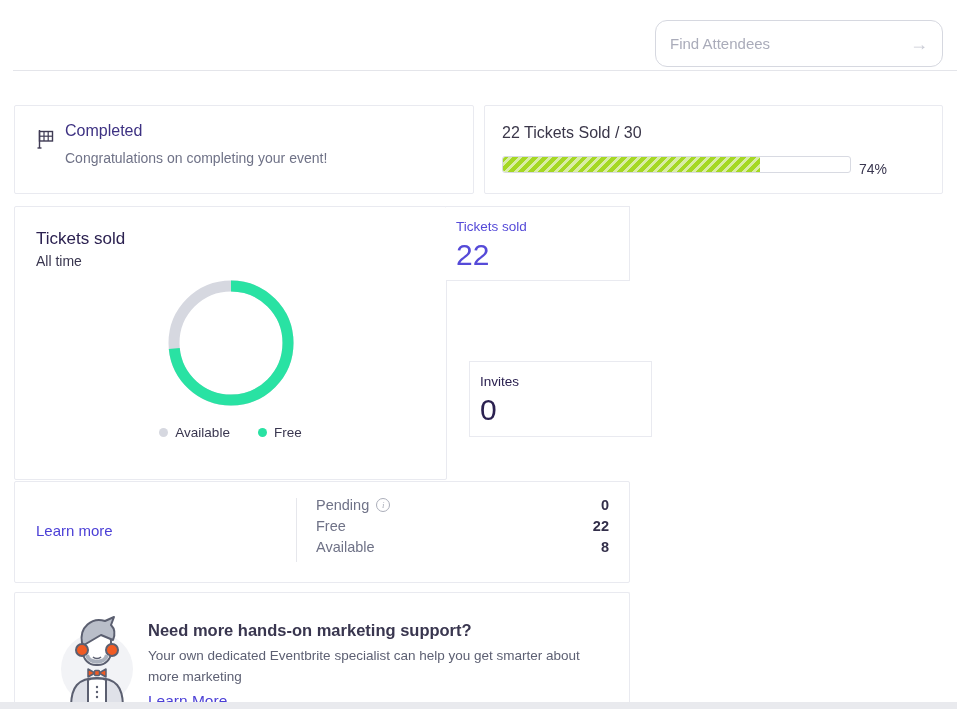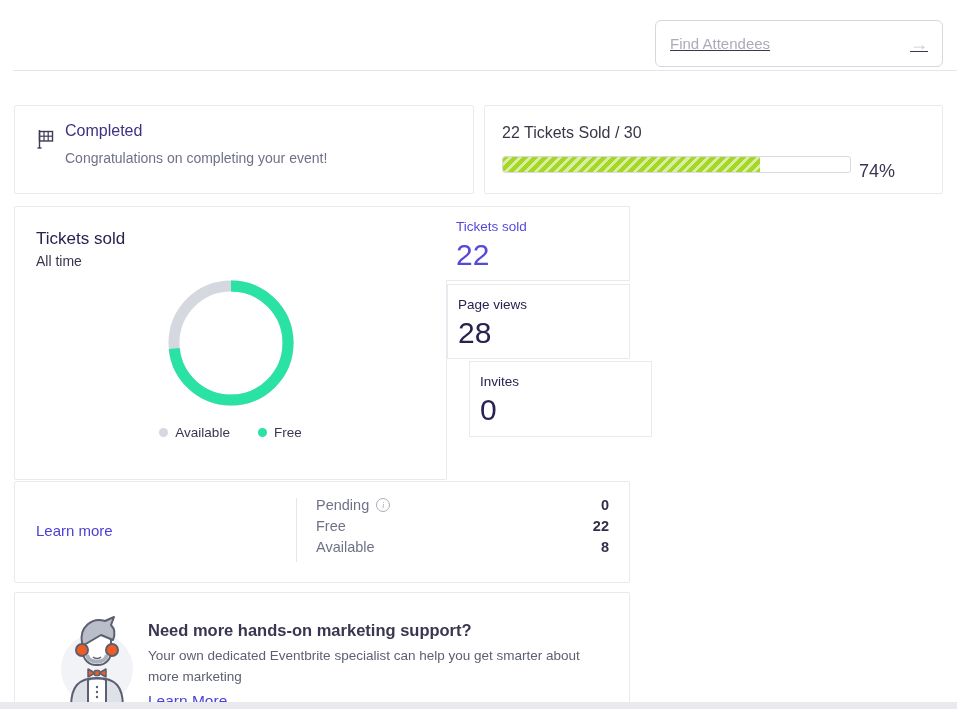--- a/index.html
+++ b/index.html
@@ -5,22 +5,22 @@
   * { margin:0; padding:0; box-sizing:border-box; }
   html,body { background:#ffffff; }
   body { font-family:"Liberation Sans", sans-serif; color:#39364f; }
   .page { position:relative; width:957px; height:709px; overflow:hidden; background:#fff; }
 
   
   .page-title { position:absolute; left:14px; top:20px; font-size:33px; font-weight:700;
                 color:#271c56; letter-spacing:-0.5px; }
   .header-divider { position:absolute; left:13px; right:0; top:70px; height:1px; background:#e4e5ea; }
   .search-box { position:absolute; left:655px; top:20px; width:288px; height:47px;
-                border:1px solid #d6d8e0; border-radius:6px; background:#fff;
-                display:flex; align-items:center; padding:0 14px;text-decoration:underline; }
+                border:1px solid #d6d8e0; border-radius:12px; background:#fff;
+                display:flex; align-items:center; padding:0 14px; }
   .search-box input { flex:1; border:none; outline:none; font-size:15px; color:#39364f;
                       font-family:inherit; background:transparent; }
   .search-box input::placeholder { color:#aaacba; }
   .search-arrow { color:#c9cbd5; font-size:18px; line-height:1; }
 
   
   .card { position:absolute; background:#fff; border:1px solid #e9eaf0; border-radius:2px; }
 
   
   .card-completed { left:14px; top:105px; width:460px; height:89px;padding-left:24px; }
@@ -29,21 +29,21 @@
   .completed-sub { position:absolute; left:50px; top:44px; font-size:14px; color:#6f7287; }
 
   
   .card-sales { left:484px; top:105px; width:459px; height:89px; }
   .sales-title { position:absolute; left:17px; top:18px; font-size:16px; color:#3a3649; }
   .progress-track { position:absolute; left:17px; top:50px; width:349px; height:17px;
                     border:1px solid #d8dae2; border-radius:3px; background:#fff; overflow:hidden; }
   .progress-fill { height:100%; width:74%;
                    background:repeating-linear-gradient(135deg,#a5d823 0 4px,#d9eda6 4px 7px);
                    border-radius:2px 0 0 2px; }
-  .progress-label { position:absolute; left:374px; top:55px; font-size:18px; color:#39364f; }
+  .progress-label { position:absolute; left:374px; top:55px; font-size:14px; color:#39364f; }
 
   
   .card-chart { left:14px; top:206px; width:433px; height:274px; }
   .chart-title { position:absolute; left:21px; top:22px; font-size:17px; font-weight:500; color:#2b2150; }
   .chart-sub { position:absolute; left:21px; top:46px; font-size:14px; color:#39364f; }
   .donut-wrap { position:absolute; left:146px; top:66px; width:140px; height:140px; }
   .legend { position:absolute; left:0; right:0; top:218px; display:flex; justify-content:center; gap:28px; }
   .legend-item { display:flex; align-items:center; gap:7px; font-size:13.5px; color:#39364f; }
   .legend-dot { width:9px; height:9px; border-radius:50%; display:inline-block; }
 
@@ -132,24 +132,20 @@
         <span class="legend-dot" style="background-color: rgb(41, 226, 163);"></span>
         <span>Free</span>
       </span>
     </div>
   </div>
 
   <div class="stat-cell active" style="top:206px; height:75px;">
     <div class="stat-label">Tickets sold</div>
     <div class="stat-value">22</div>
   </div>
-  <div class="stat-cell stat-dark" style="top:284px; height:75px;">
-    <div class="stat-label">Page views</div>
-    <div class="stat-value">28</div>
-  </div>
   <div class="stat-cell stat-dark" style="top:361px; height:76px;margin-left:22px;">
     <div class="stat-label">Invites</div>
     <div class="stat-value">0</div>
   </div>
 
   <div class="card card-channels">
     <a class="channels-link">Learn more</a>
     <div class="channels-vdiv"></div>
     <div class="channel-rows">
       <div class="channel-row">

